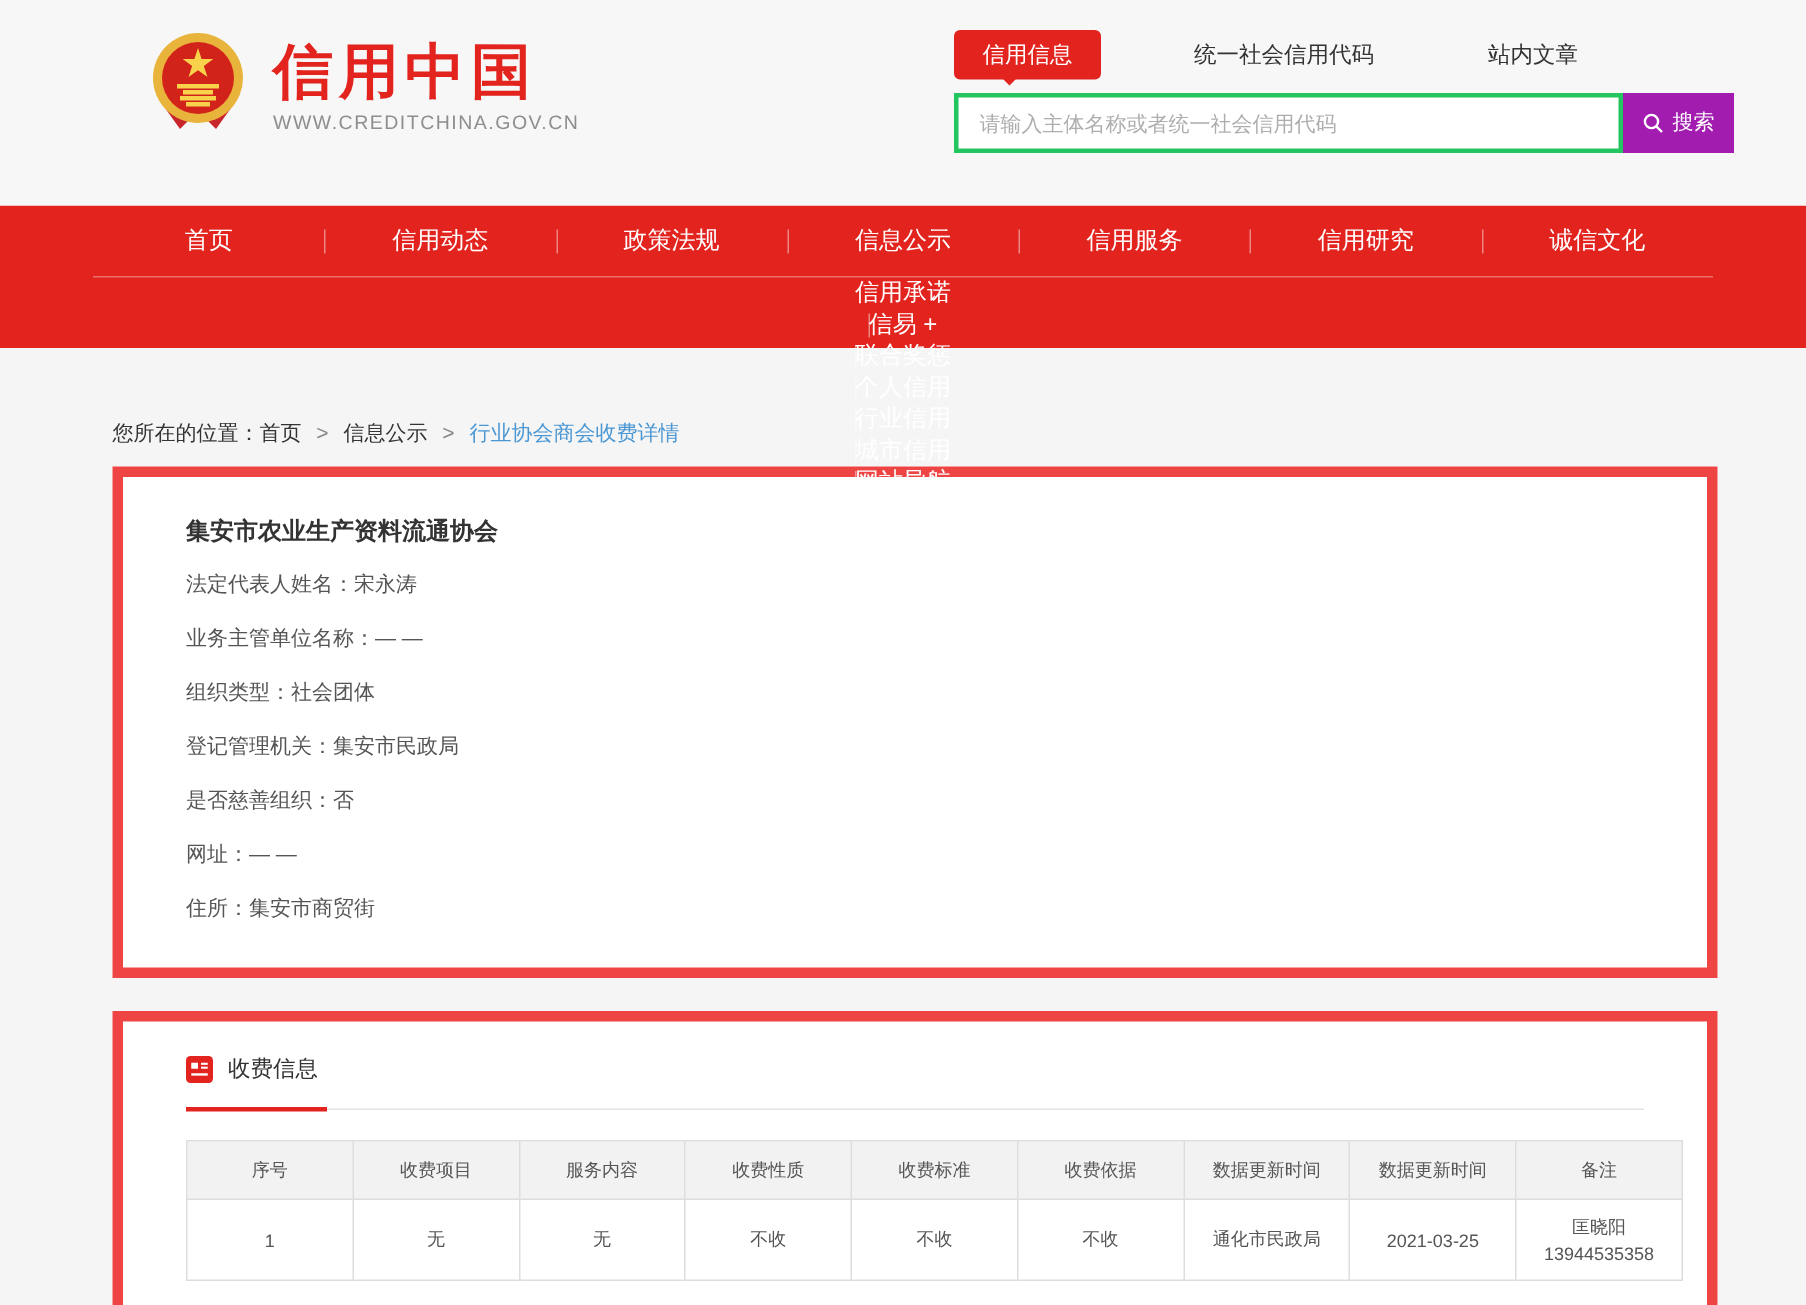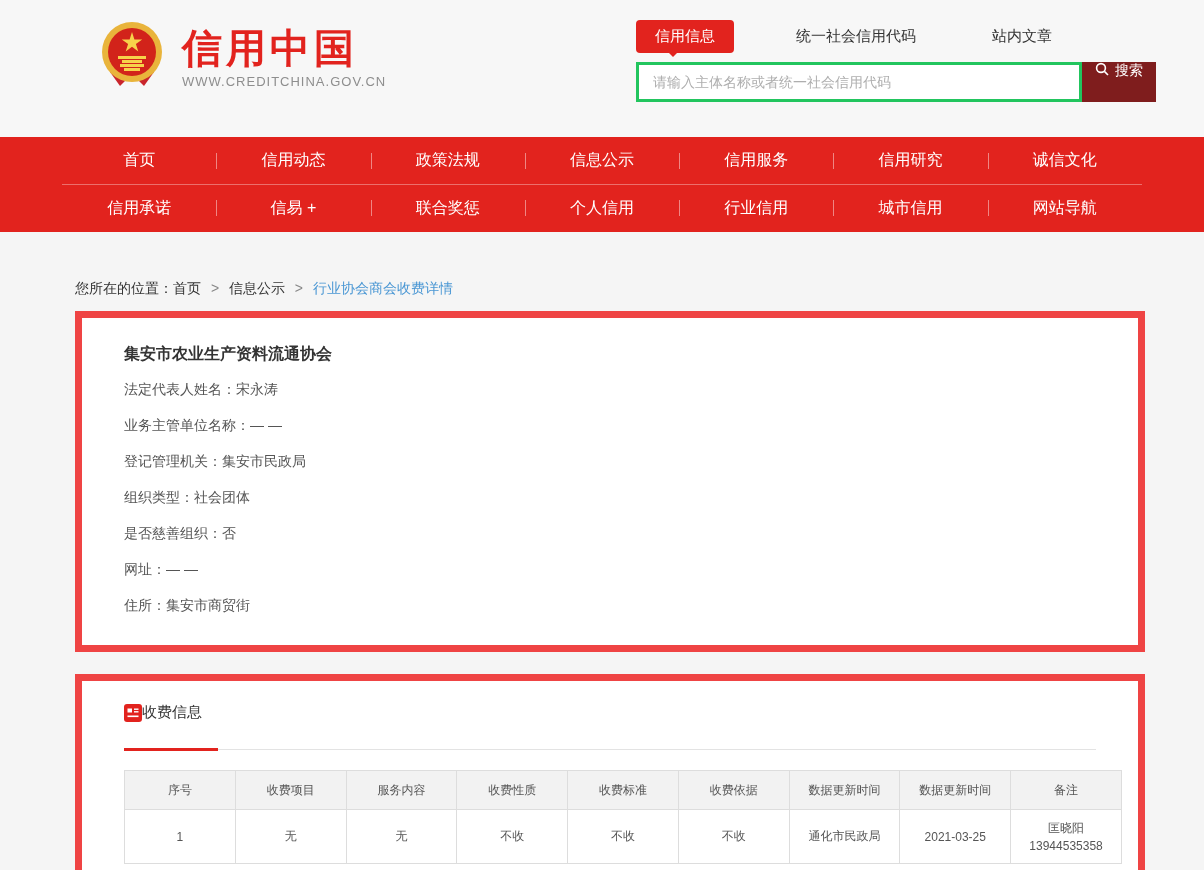--- a/index.html
+++ b/index.html
@@ -18,47 +18,47 @@
   .tab { font-size:15px; color:#333; cursor:pointer; }
   .tab-pill { background:#e2231e; color:#fff; padding:7px 19px; border-radius:4px; position:relative; }
   .tab-pill::after { content:""; position:absolute; left:32px; bottom:-9px;
     border:5px solid transparent; border-top-color:#e2231e; }
   .tab-plain { margin-left:62px; }
   .tab-plain2 { margin-left:76px; }
   .search-row { display:flex; margin-top:10px; height:40px; }
   .search-input { flex:1; height:40px; border:3px solid #22c55e; background:#fff;
     padding:0 14px; font-size:14px; color:#333; outline:none; }
   .search-input::placeholder { color:#aeaeae; }
-  .search-btn { width:74px; height:40px; background:#7f1d1d; color:#fff; border:none;
-    font-size:14px; cursor:pointer; display:flex; justify-content:center; gap:6px; }
+  .search-btn { width:74px; height:40px; background:#a21caf; color:#fff; border:none;
+    font-size:14px; cursor:pointer; display:flex; align-items:center; justify-content:center; gap:6px; }
 
   
   .main-nav { background:#e2231e; height:95px; }
   .nav-inner { width:1080px; margin:0 auto; }
   .nav-row { display:flex; height:47px; align-items:center; }
-  .nav-row + .nav-row { border-top:1px solid rgba(255,255,255,0.35); }
+  .nav-row + .nav-row { border-top:1px solid rgba(255,255,255,0.35);flex-direction:column; }
   .nav-item { flex:1; text-align:center; color:#fff; font-size:16px; cursor:pointer; position:relative; }
   .nav-item + .nav-item::before { content:""; position:absolute; left:0; top:50%; transform:translateY(-50%);
     width:1px; height:16px; background:rgba(255,255,255,0.45); }
 
   
   .breadcrumb { margin:48px 0 0 75px; font-size:14px; color:#333; }
   .breadcrumb .sep { color:#888; margin:0 6px; }
   .breadcrumb .crumb { color:#333; cursor:pointer; }
   .breadcrumb .crumb-current { color:#4a97d4; }
 
   
   .card { width:1070px; margin:0 auto 0 75px; background:#fff; border:7px solid #ef4444; }
   .entity-card { margin-top:13px; padding:26px 42px 22px 42px; }
   .entity-title { font-size:16px; font-weight:bold; color:#333; margin-bottom:6px; }
   .field-row { font-size:14px; color:#555; line-height:36px; }
 
   
   .fees-card { margin-top:22px; padding:22px 42px 40px 42px; height:210px; position:relative; }
-  .section-head { display:flex; align-items:center; gap:0; padding-bottom:28px; position:relative; }
+  .section-head { display:flex; align-items:center; gap:10px; padding-bottom:18px; position:relative; }
   .section-head::after { content:""; position:absolute; left:0; right:-0px; bottom:0; height:1px; background:#e3e3e3; }
   .section-head::before { content:""; position:absolute; left:0; bottom:-1px; width:94px; height:3px; background:#e2231e; z-index:2; }
   .section-title { font-size:15px; color:#333; }
 
   table.fees { width:998px; border-collapse:collapse; margin-top:20px; table-layout:fixed; }
   table.fees th, table.fees td { border:1px solid #ddd; text-align:center; font-size:12px; color:#555; font-weight:normal; }
   table.fees th { background:#f2f2f2; height:39px; }
   table.fees td { height:54px; background:#fff; }
   td.remark { white-space:pre-line; line-height:1.5; }
 </style>
@@ -130,22 +130,22 @@
   <span class="sep">&gt;</span>
   <span class="crumb">信息公示</span>
   <span class="sep">&gt;</span>
   <span class="crumb crumb-current">行业协会商会收费详情</span>
 </div>
 
 <div class="card entity-card">
   <div class="entity-title">集安市农业生产资料流通协会</div>
   <div class="field-row"><span>法定代表人姓名：</span><span>宋永涛</span></div>
   <div class="field-row"><span>业务主管单位名称：</span><span>— —</span></div>
+  <div class="field-row"><span>组织类型：</span><span>社会团体</span></div>
   <div class="field-row"><span>登记管理机关：</span><span>集安市民政局</span></div>
-  <div class="field-row"><span>组织类型：</span><span>社会团体</span></div>
   <div class="field-row"><span>是否慈善组织：</span><span>否</span></div>
   <div class="field-row"><span>网址：</span><span>— —</span></div>
   <div class="field-row"><span>住所：</span><span>集安市商贸街</span></div>
 </div>
 
 <div class="card fees-card">
   <div class="section-head">
     <svg width="18" height="18" viewBox="0 0 18 18">
       <rect x="0" y="0" width="18" height="18" rx="3" fill="#e2231e"></rect>
       <rect x="3.5" y="4.5" width="4.5" height="4" fill="#fff"></rect>

